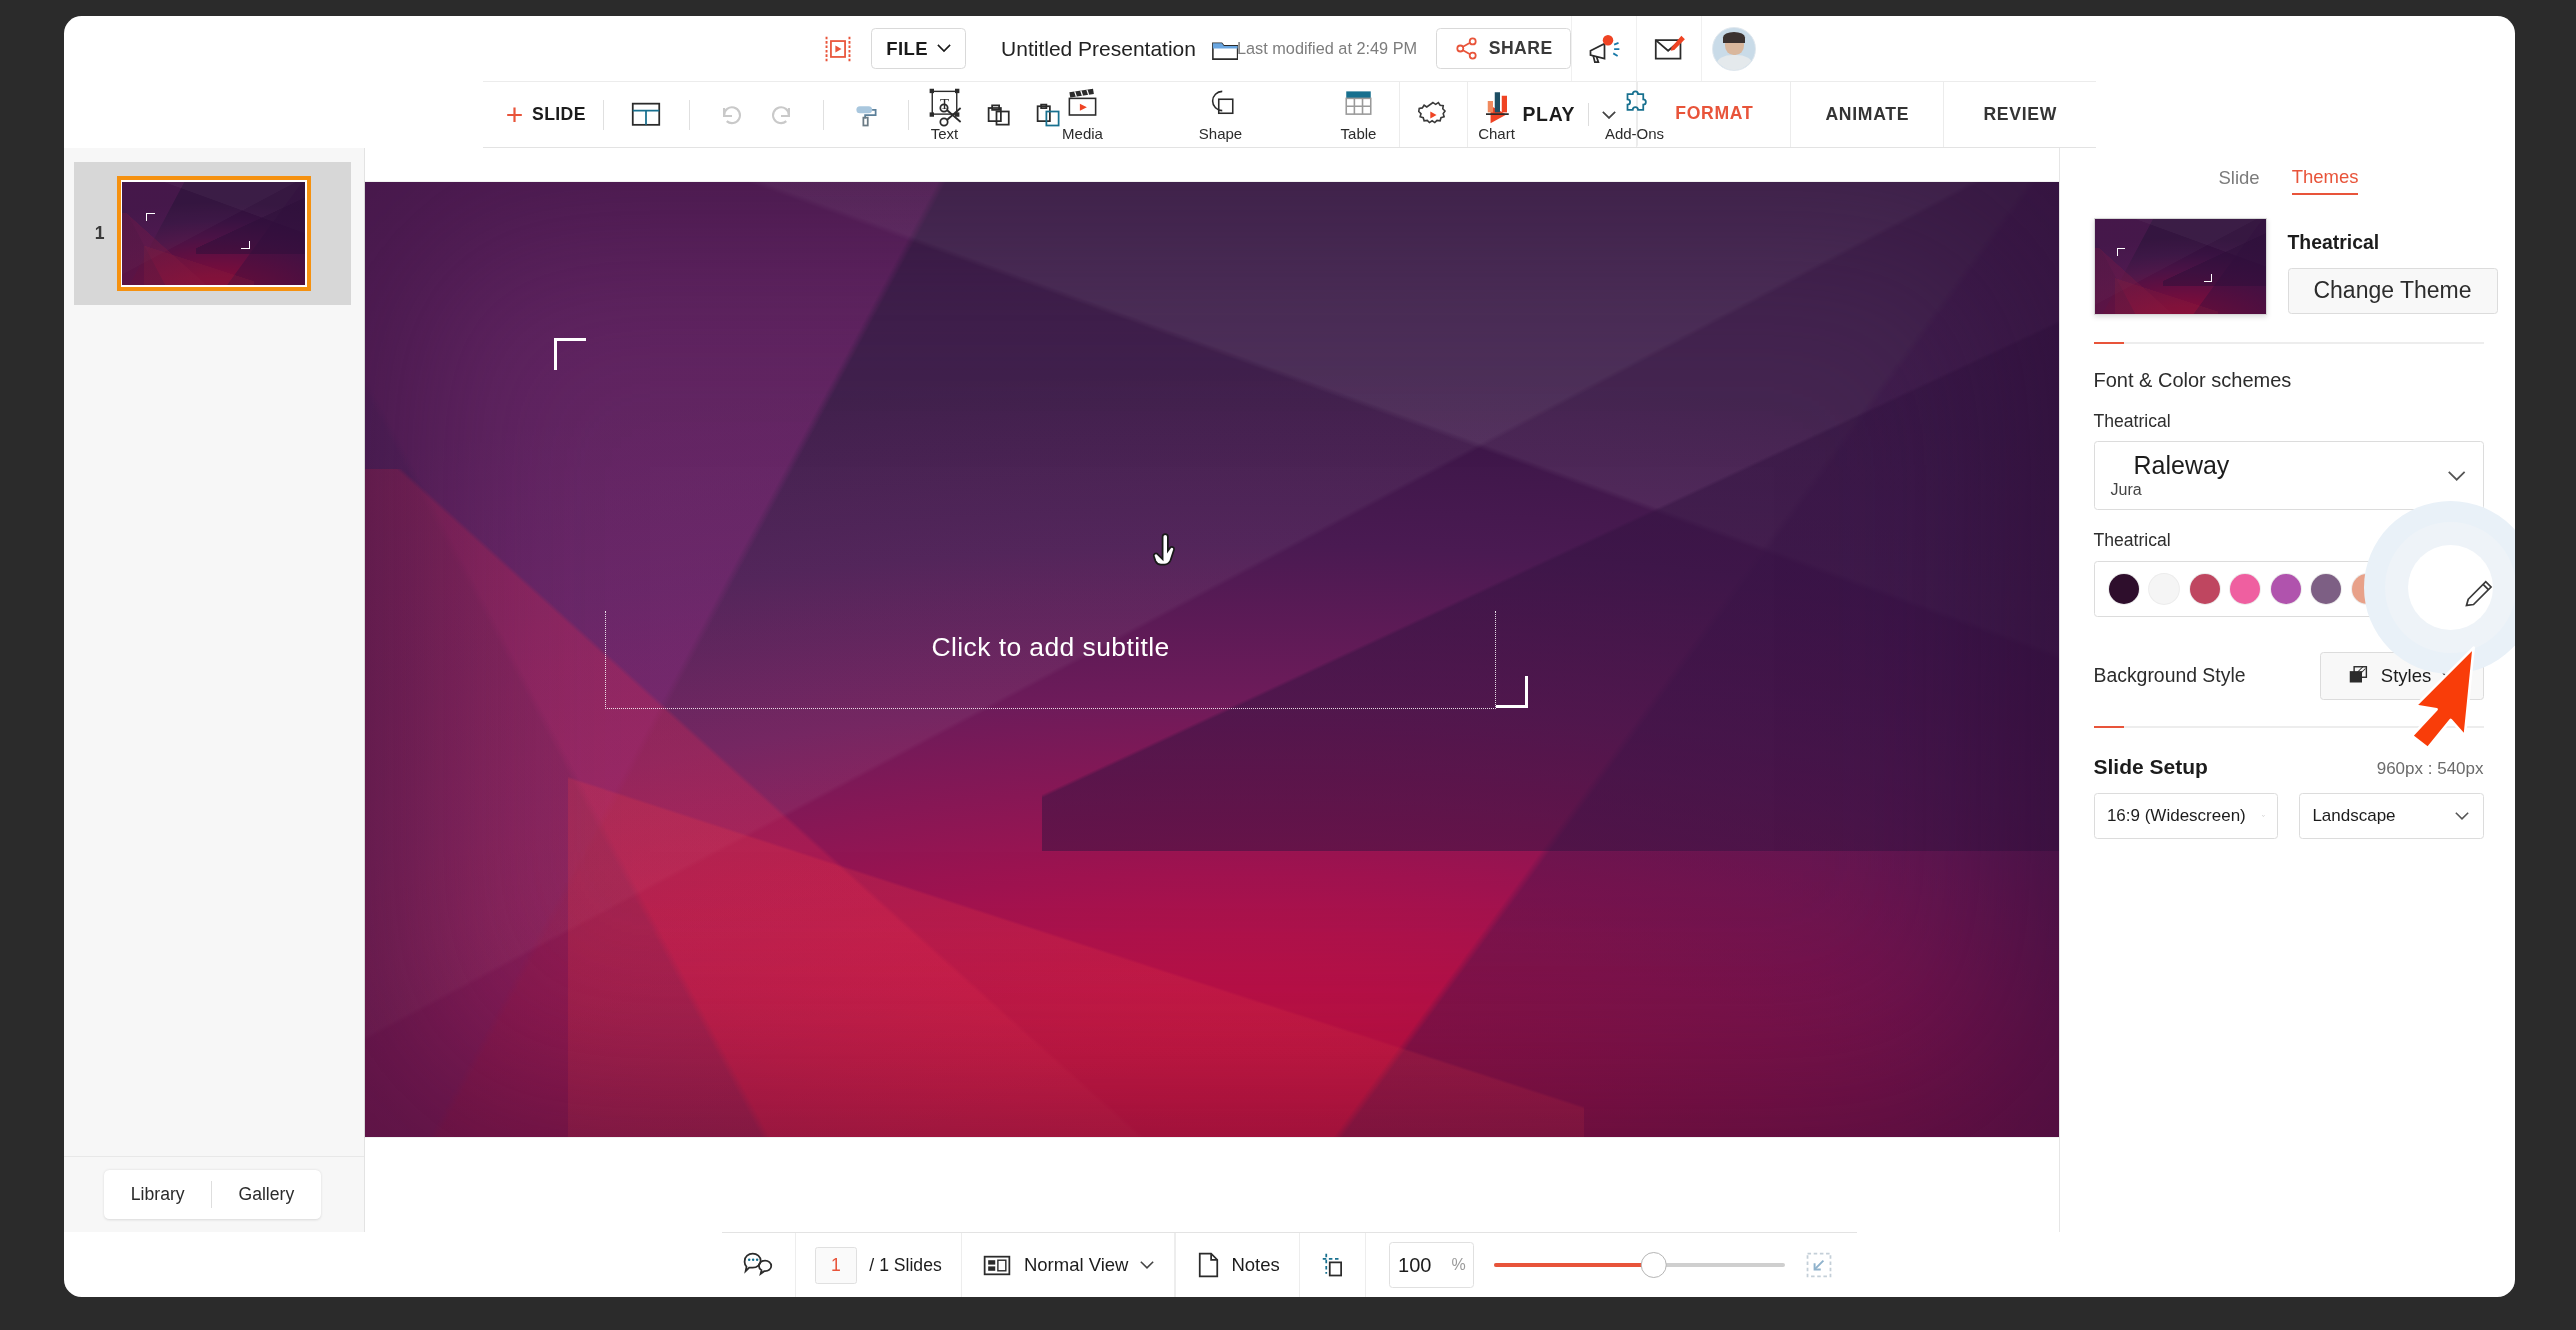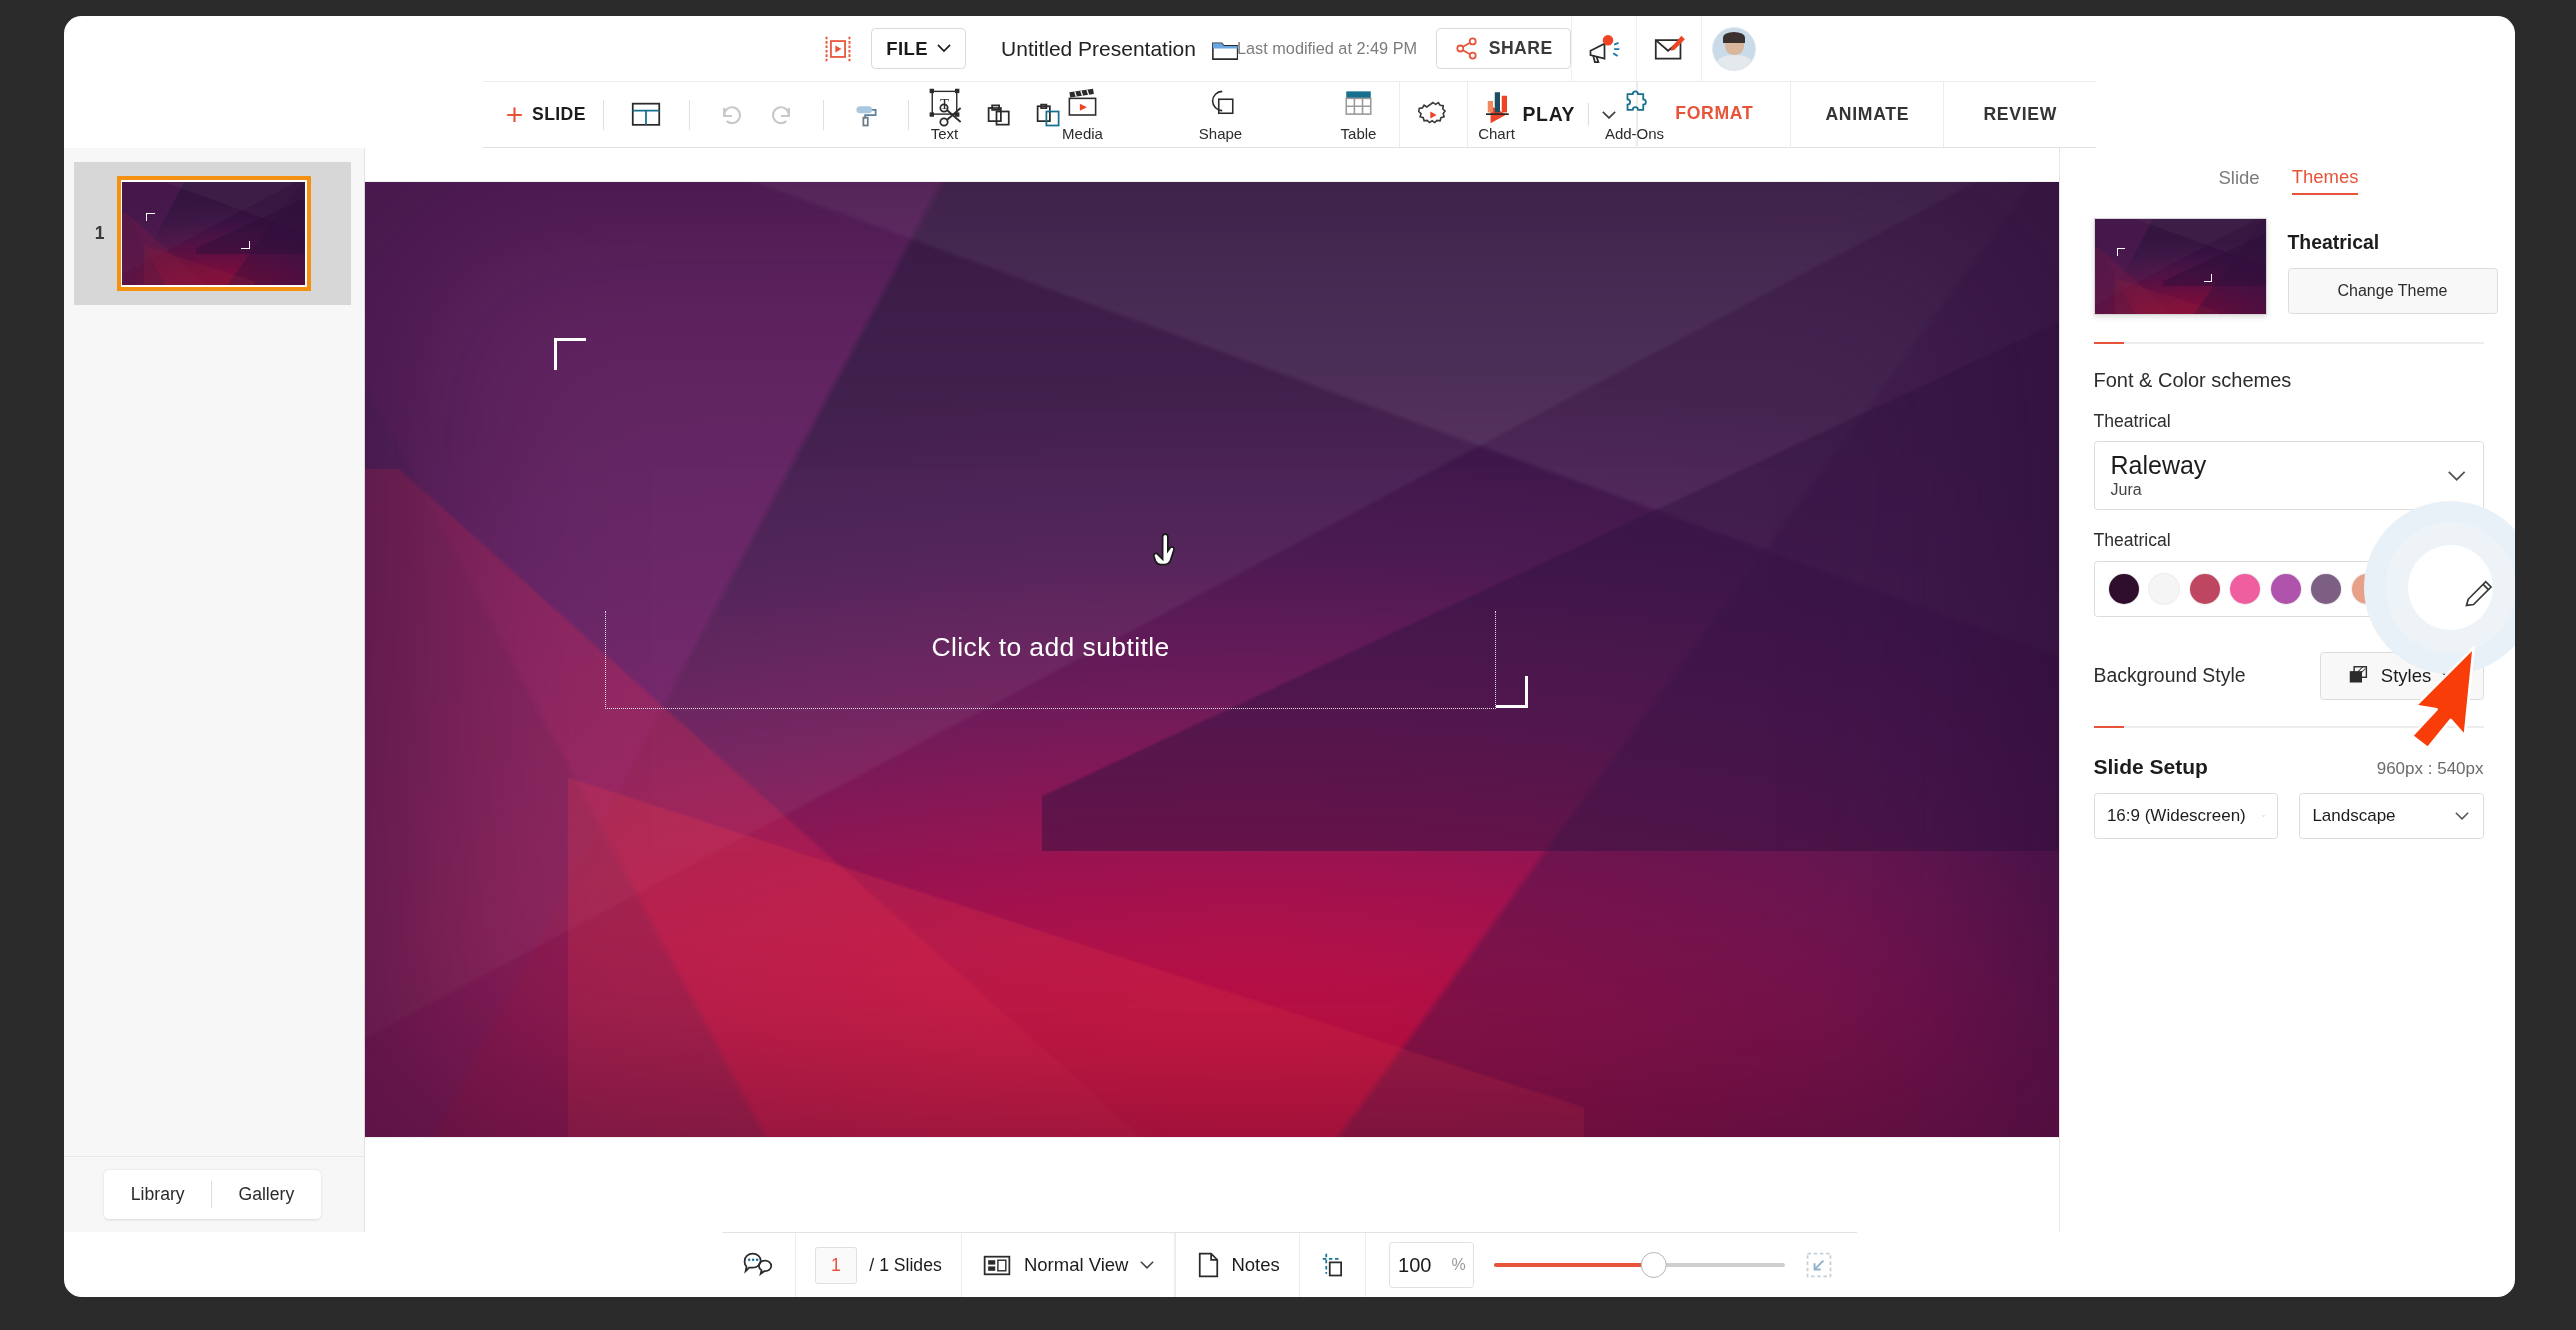--- a/index.html
+++ b/index.html
@@ -303,37 +303,37 @@
     flex:0 0 auto;
   }
   .theme-meta { padding-top:12.4px; }
   .theme-name { font-size:19.4px; font-weight:bold; color:#1c1c1c; }
   .change-theme {
     margin-top:14px;
     height:46px; width:210px;
     border:0.9px solid #dcdcdc; background:#f8f8f8;
     border-radius:3.5px;
     display:flex; align-items:center; justify-content:center;
-    font-size:16px; color:#2c2c2c; cursor:pointer;
+    font-size:23px; color:#2c2c2c; cursor:pointer;
   }
   .sect-div { margin:26.5px 0 0 0; height:1.8px; background:#ededed; position:relative; }
   .sect-div::before { content:""; position:absolute; left:0; top:0; width:30px; height:1.8px; background:#e8543a; }
 
   .panel-body { padding: 0 34px; }
   .sect-head { font-size:20px; color:#2c2c2c; margin-top:25px; }
   .field-label { font-size:17.6px; color:#2e2e2e; margin-top:19.4px; }
   .field-label-row { display:flex; align-items:center; justify-content:space-between; margin-top:19.4px; }
   .select-box {
     margin-top:8.8px;
     height:69px;
     border:0.9px solid #dcdcdc; border-radius:3.5px;
     display:flex; align-items:center; padding:0 16px;
     background:#fff; cursor:pointer;
   }
-  .font-main { font-size:25px; color:#1c1c1c; line-height:1.05; }
+  .font-main { font-size:25px; color:#1c1c1c; line-height:1.05;margin-left:23px; }
   .font-sub { font-size:16px; color:#444; line-height:1.2; margin-top:1.8px;}
   .chev { margin-left:auto; }
   .swatch-box {
     margin-top:8.8px;
     height:56px;
     border:0.9px solid #dcdcdc; border-radius:3.5px;
     display:flex; align-items:center; padding:0 14px; gap:10.6px;
     background:#fff; cursor:pointer;
   }
   .sw { width:30px; height:30px; border-radius:50%; box-shadow:0 0 0 0.9px rgba(0,0,0,.08);}

